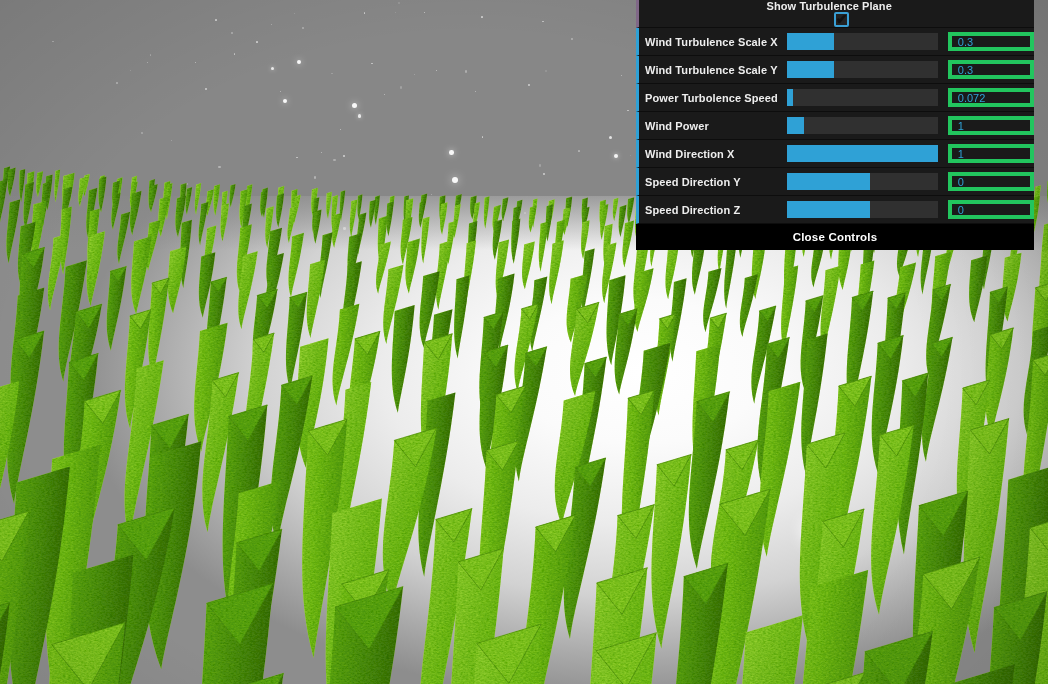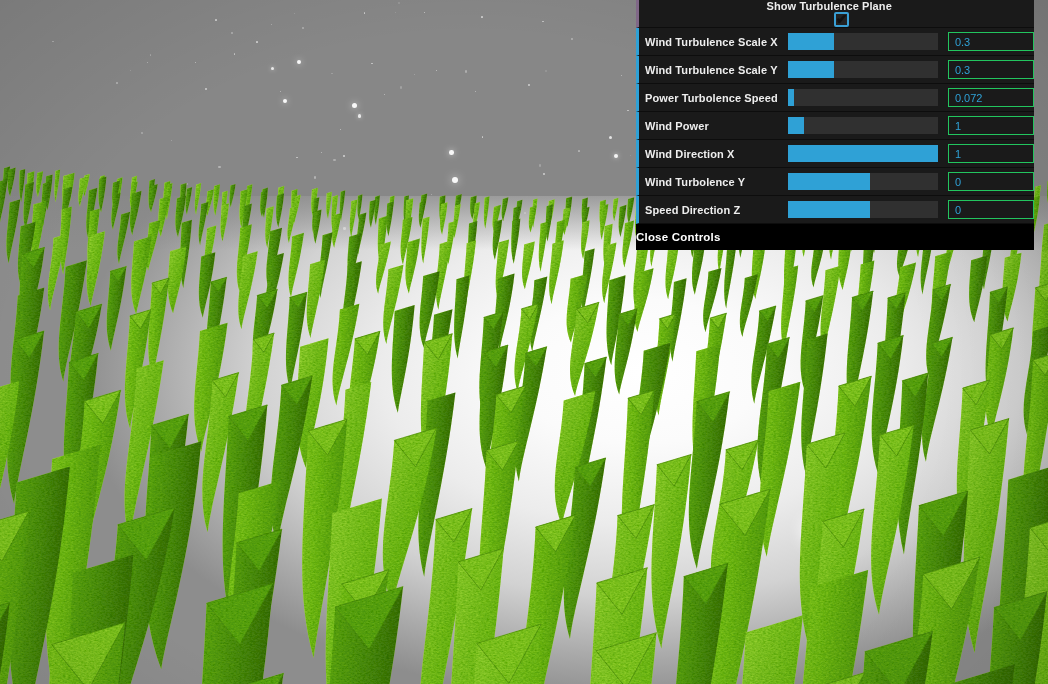--- a/index.html
+++ b/index.html
@@ -100,36 +100,36 @@
   .slider-fill {
     position: absolute; left: 0; top: 0; bottom: 0;
     background: #2fa1d6;
   }
 
   .value-box {
     width: 88px;
     height: 19px;
     margin-left: 10px;
     background: #1a1a1a;
-    border: 1px solid #22c55e;
+    border: 4px solid #22c55e;
     color: #2fa1d6;
     display: flex; align-items: center;
     padding-left: 6px;
     font-size: 11px;
     cursor: text;
     font-family: "Liberation Sans", sans-serif;
   }
 
   #close-controls {
     height: 26px;
     background: #000000;
     color: #ffffff;
     font-weight: bold;
     font-size: 11.5px;
-    display: flex; align-items: center; justify-content: flex-start;
+    display: flex; align-items: center; justify-content: center;
     cursor: pointer;
     letter-spacing: 0.2px;
   }
 </style>
 </head>
 <body>
 
 <div id="app">
 
   <div id="scene">
@@ -759,21 +759,21 @@
           <div class="value-box">1</div>
         </div>
         <div class="gui-row">
           <span class="gui-label">Wind Direction X</span>
           <div class="slider-wrap">
             <div class="slider-fill" style="width: 100%;"></div>
           </div>
           <div class="value-box">1</div>
         </div>
         <div class="gui-row">
-          <span class="gui-label">Wind Turbolence Y</span>
+          <span class="gui-label">Speed Direction Y</span>
           <div class="slider-wrap">
             <div class="slider-fill" style="width: 55%;"></div>
           </div>
           <div class="value-box">0</div>
         </div>
         <div class="gui-row">
           <span class="gui-label">Speed Direction Z</span>
           <div class="slider-wrap">
             <div class="slider-fill" style="width: 55%;"></div>
           </div>

